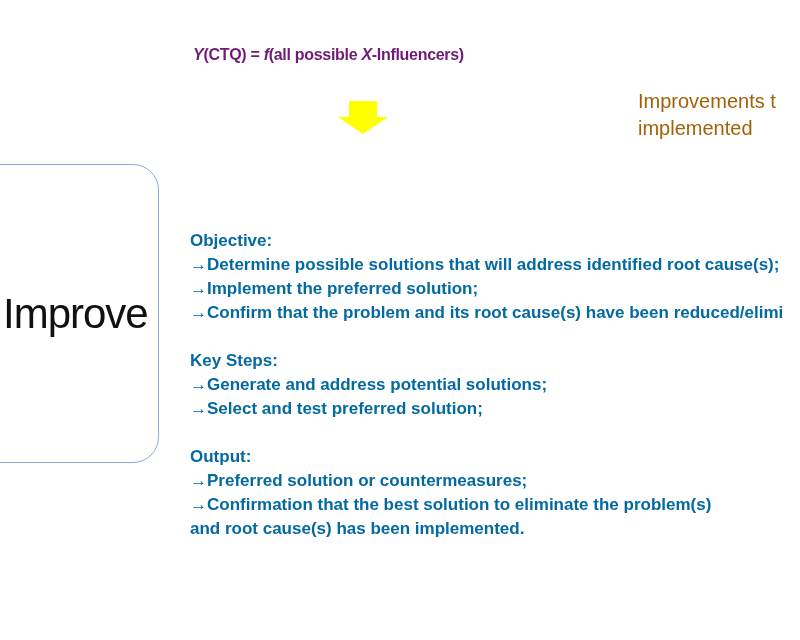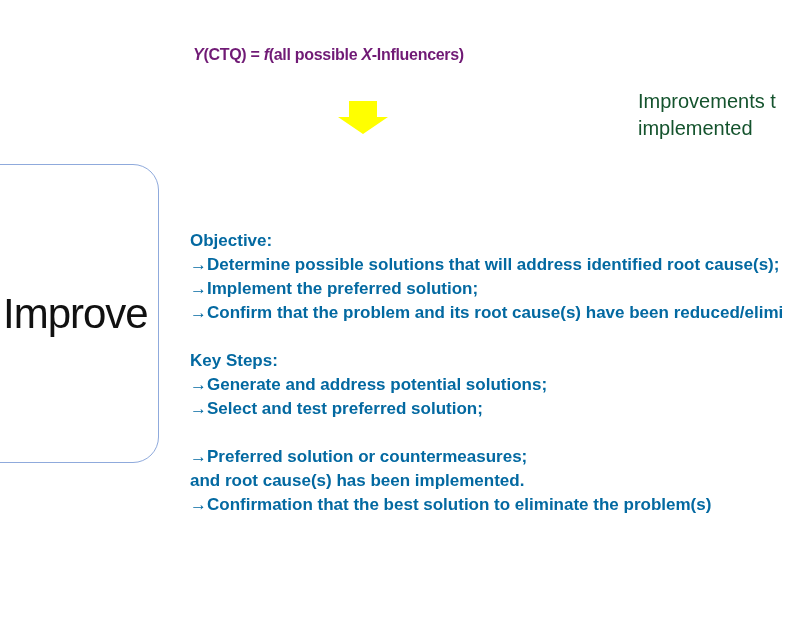--- a/index.html
+++ b/index.html
@@ -52,21 +52,21 @@
   .down-arrow { position: absolute; left: 338px; top: 101px; }
 
   
   .right-note {
     position: absolute;
     left: 638px;
     top: 88px;
     font-size: 20px;
     line-height: 27px;
     white-space: nowrap;
-    color: #14532d;
+    color: #a16207;
   }
 
   
   .body-text {
     position: absolute;
     left: 190px;
     top: 229px;
     font-size: 17px;
     color: #0369a1;
     font-weight: bold;
@@ -103,18 +103,19 @@
   <div class="body-text">
     <div class="bt-line">Objective:</div>
     <div class="bt-line">→Determine possible solutions that will address identified root cause(s);</div>
     <div class="bt-line">→Implement the preferred solution;</div>
     <div class="bt-line">→Confirm that the problem and its root cause(s) have been reduced/elimi</div>
     <div class="bt-line"></div>
     <div class="bt-line">Key Steps:</div>
     <div class="bt-line">→Generate and address potential solutions;</div>
     <div class="bt-line">→Select and test preferred solution;</div>
     <div class="bt-line"></div>
+    <div class="bt-line">Output:</div>
     <div class="bt-line">→Preferred solution or countermeasures;</div>
+    <div class="bt-line">→Confirmation that the best solution to eliminate the problem(s)</div>
     <div class="bt-line">and root cause(s) has been implemented.</div>
-    <div class="bt-line">→Confirmation that the best solution to eliminate the problem(s)</div>
   </div>
 
 </div>
 
 </body></html>

